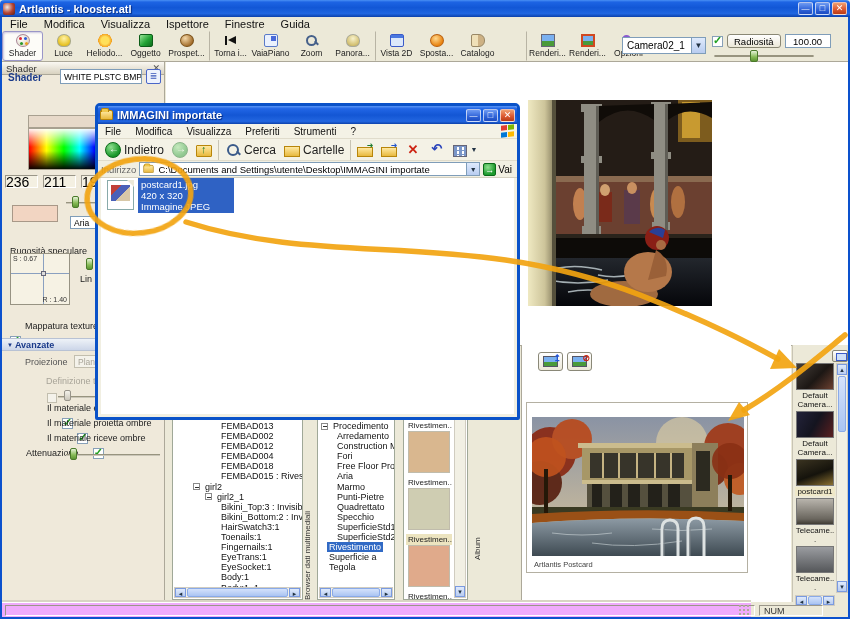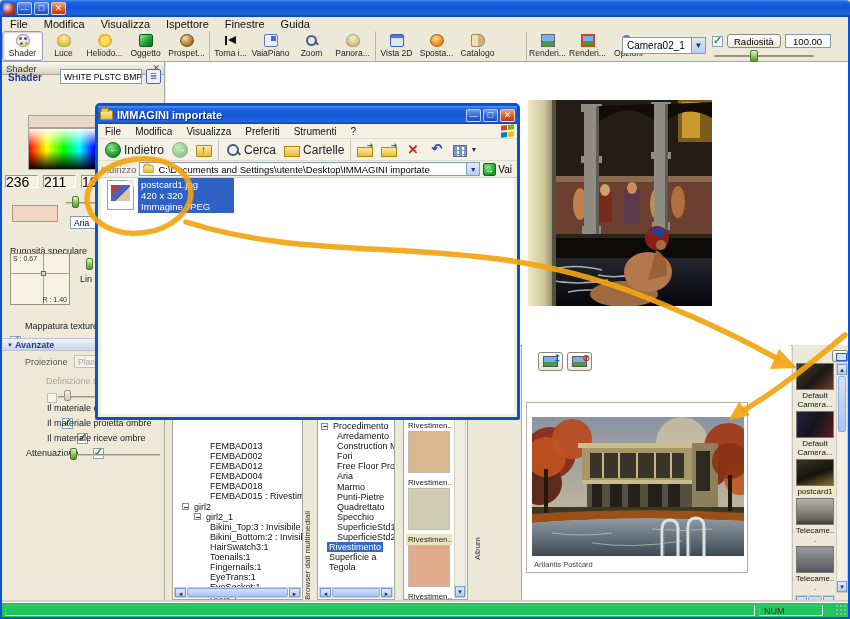--- a/index.html
+++ b/index.html
@@ -189,34 +189,35 @@
   .go{display:flex;align-items:center;gap:2px;font-size:10px;flex:none;padding-right:2px;}
   .go .gi{width:13px;height:13px;border-radius:2px;background:radial-gradient(circle at 35% 30%,#8fe08f,#1d9a2d 70%);border:1px solid #0a6a18;color:#fff;font-size:9px;line-height:12px;text-align:center;}
   .xcontent{position:absolute;left:3px;top:72px;right:3px;bottom:3px;background:#fff;}
   .file-entry{position:absolute;left:6px;top:0px;display:flex;gap:4px;}
   .file-ico{width:27px;height:30px;background:#fff;border:1px solid #8aa;position:relative;flex:none;margin-top:2px;}
   .file-ico::before{content:"";position:absolute;left:3px;top:4px;right:3px;bottom:8px;background:linear-gradient(135deg,#c04038 0 30%,#4a60b8 30% 60%,#d8c8a8 60%);}
   .file-ico::after{content:"";position:absolute;right:-1px;top:-1px;border-left:7px solid transparent;border-top:7px solid #ece9d8;}
   .file-text{background:#2f62c4;color:#fff;font-size:9.5px;line-height:11px;padding:1px 3px;width:96px;}
 
   
-  .statusbar{position:absolute;left:2px;top:602px;width:846px;height:15px;background:#22c55e;border-top:1px solid #fff;box-shadow:0 -2px 0 #d8d4c4;}
+  .statusbar{position:absolute;left:2px;top:602px;width:749px;height:15px;background:#f0abfc;border-top:1px solid #fff;box-shadow:0 -2px 0 #d8d4c4;}
   .scell{position:absolute;top:2px;height:11px;border:1px solid;border-color:#9a9689 #fff #fff #9a9689;font-size:9px;color:#333;padding:0 4px;line-height:10px;}
   .grip{position:absolute;right:1px;bottom:1px;width:12px;height:12px;
     background-image:radial-gradient(circle,#b0ac9c 1px,transparent 1.2px);background-size:4px 4px;background-position:bottom right;}
 
   .anno{position:absolute;left:0;top:0;z-index:50;pointer-events:none;}
 </style>
 </head>
 <body>
 
 <div class="screen">
 
   <div class="titlebar">
     <span class="app-ico"></span>
+    <span class="title">Artlantis - klooster.atl</span>
     <span class="wb min"></span>
     <span class="wb max"></span>
     <span class="wb close"></span>
   </div>
   <div class="abs edge" style="left:0;top:17px;width:2px;height:602px;"></div>
   <div class="abs edge" style="right:0;top:17px;width:2px;height:602px;"></div>
   <div class="abs edge" style="left:0;top:617px;width:850px;height:2px;"></div>
 
   <div class="menubar">
 
@@ -449,21 +450,21 @@
     <circle cx="129" cy="138" r="12" fill="#8a1f16"></circle>
     <path d="M121,132 a12,12 0 0 1 16,-2 l-2,8 z" fill="#2a3f96"></path>
     <circle cx="133" cy="145" r="5" fill="#a86a42"></circle>
     <rect x="0" y="0" width="28" height="206" fill="url(#colL)"></rect>
     <rect x="24" y="0" width="4" height="206" fill="#55503c"></rect>
   </svg>
 
   <div class="bottom"></div>
 
   <div class="listbox" style="left:172px;top:347px;width:131px;height:253px;">
-    <div class="abs" style="left:1px;top:73px;width:128px;margin-top:20px;">
+    <div class="abs" style="left:12px;top:73px;width:128px;">
 
         <div class="trow" style="padding-left: 34px;">
 
           <span class="tlabel">FEMBAD013</span>
         </div>
 
         <div class="trow" style="padding-left: 34px;">
 
           <span class="tlabel">FEMBAD002</span>
         </div>

